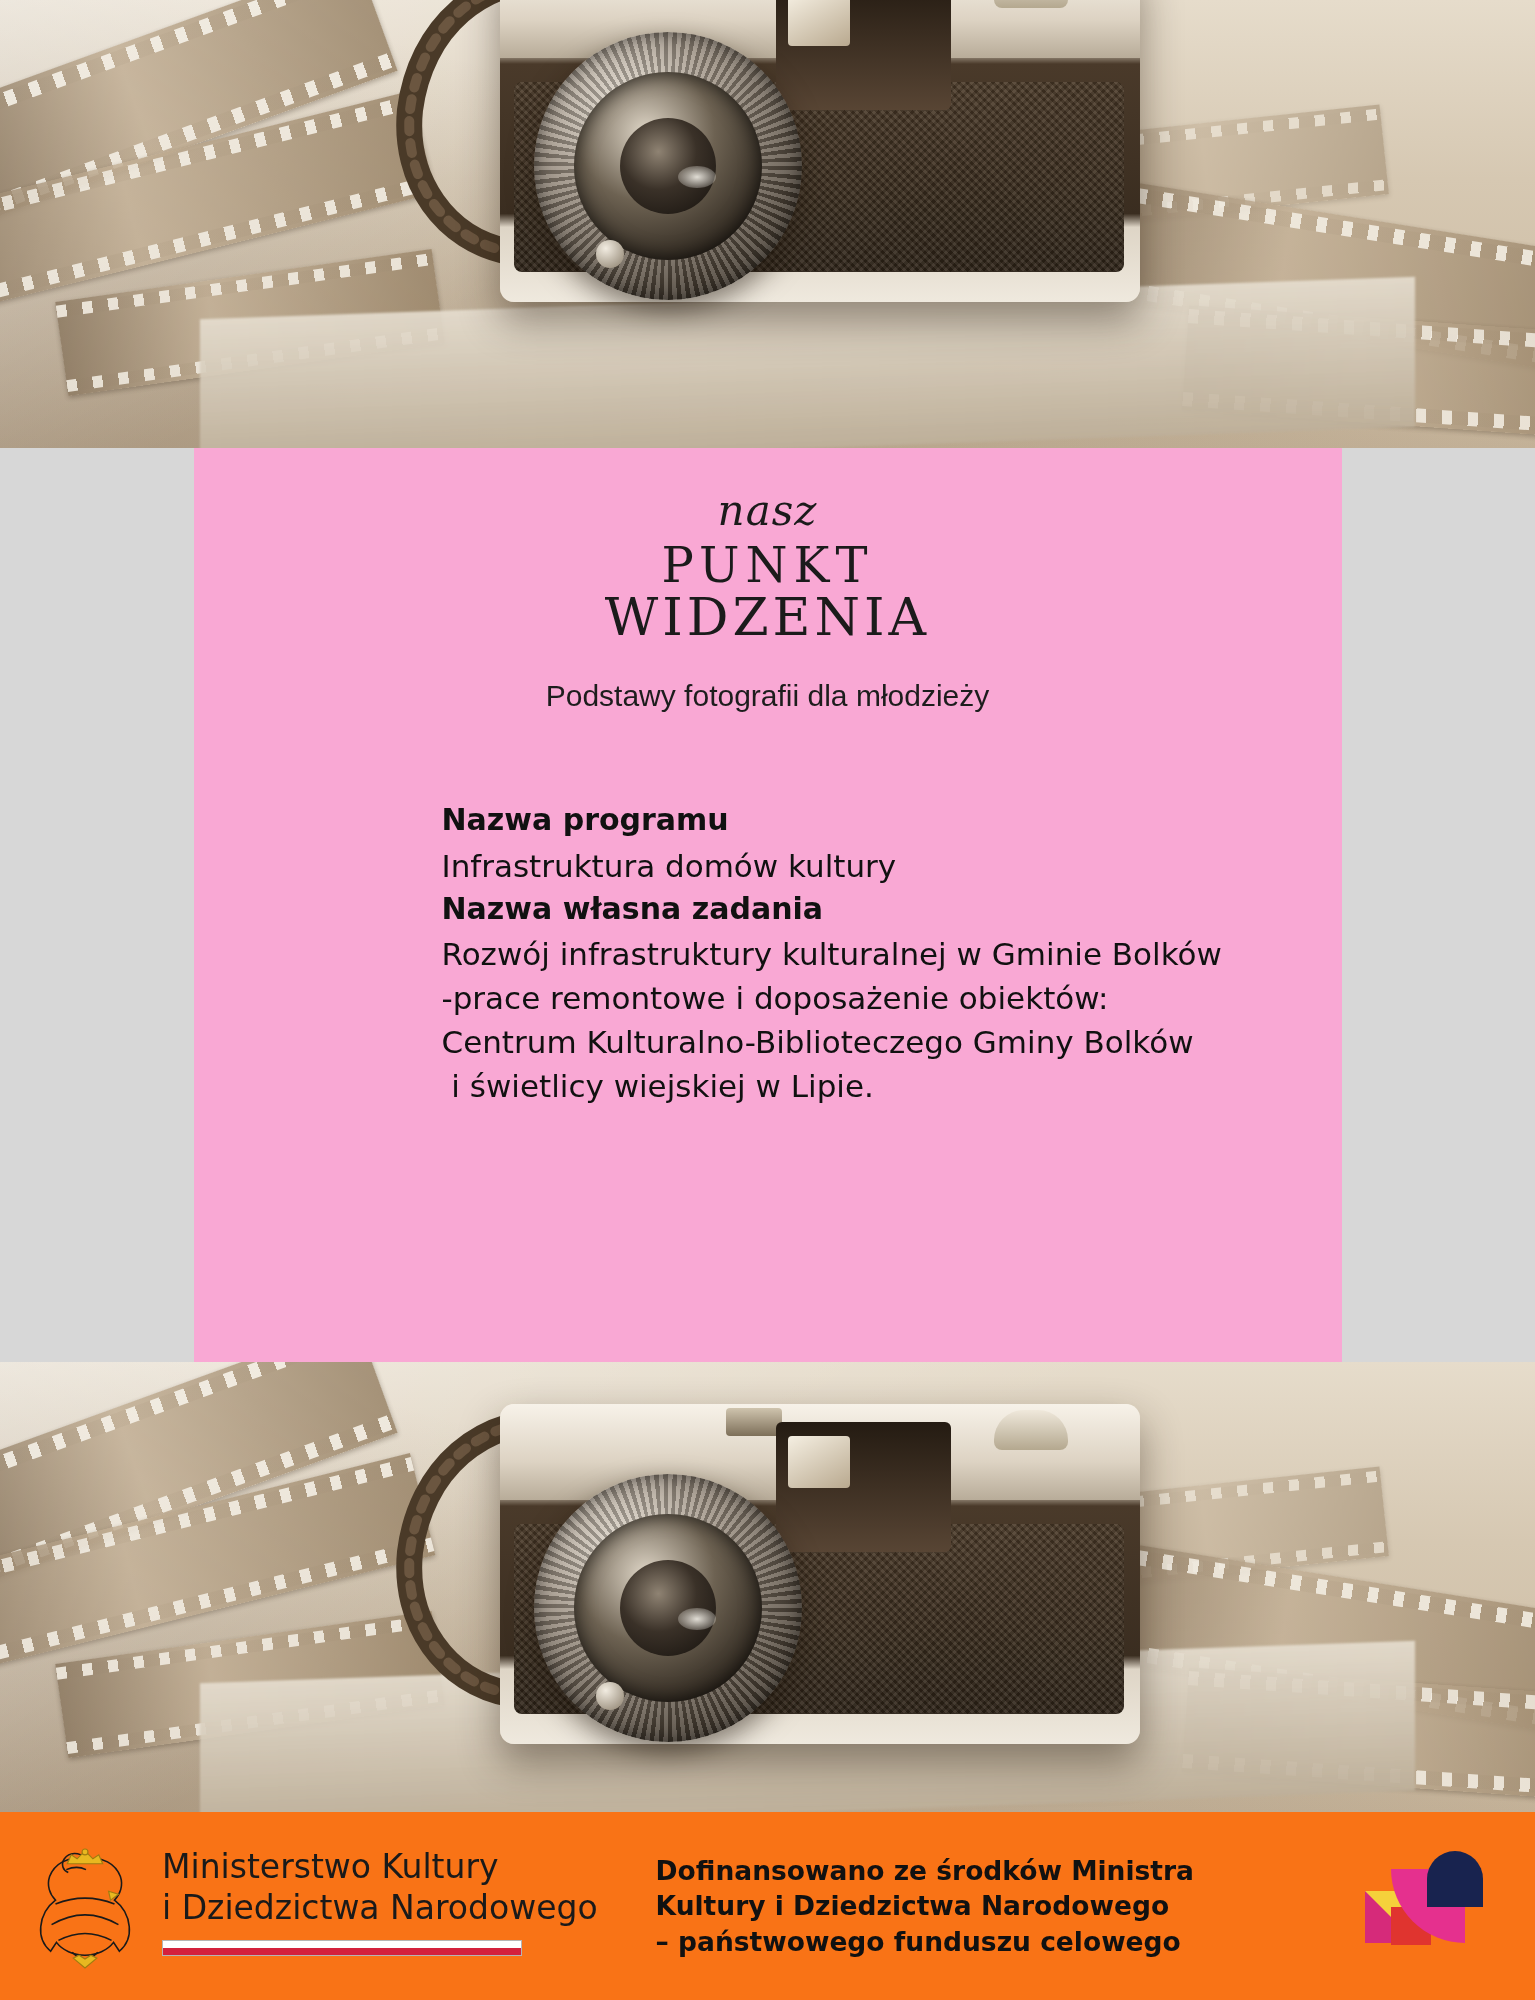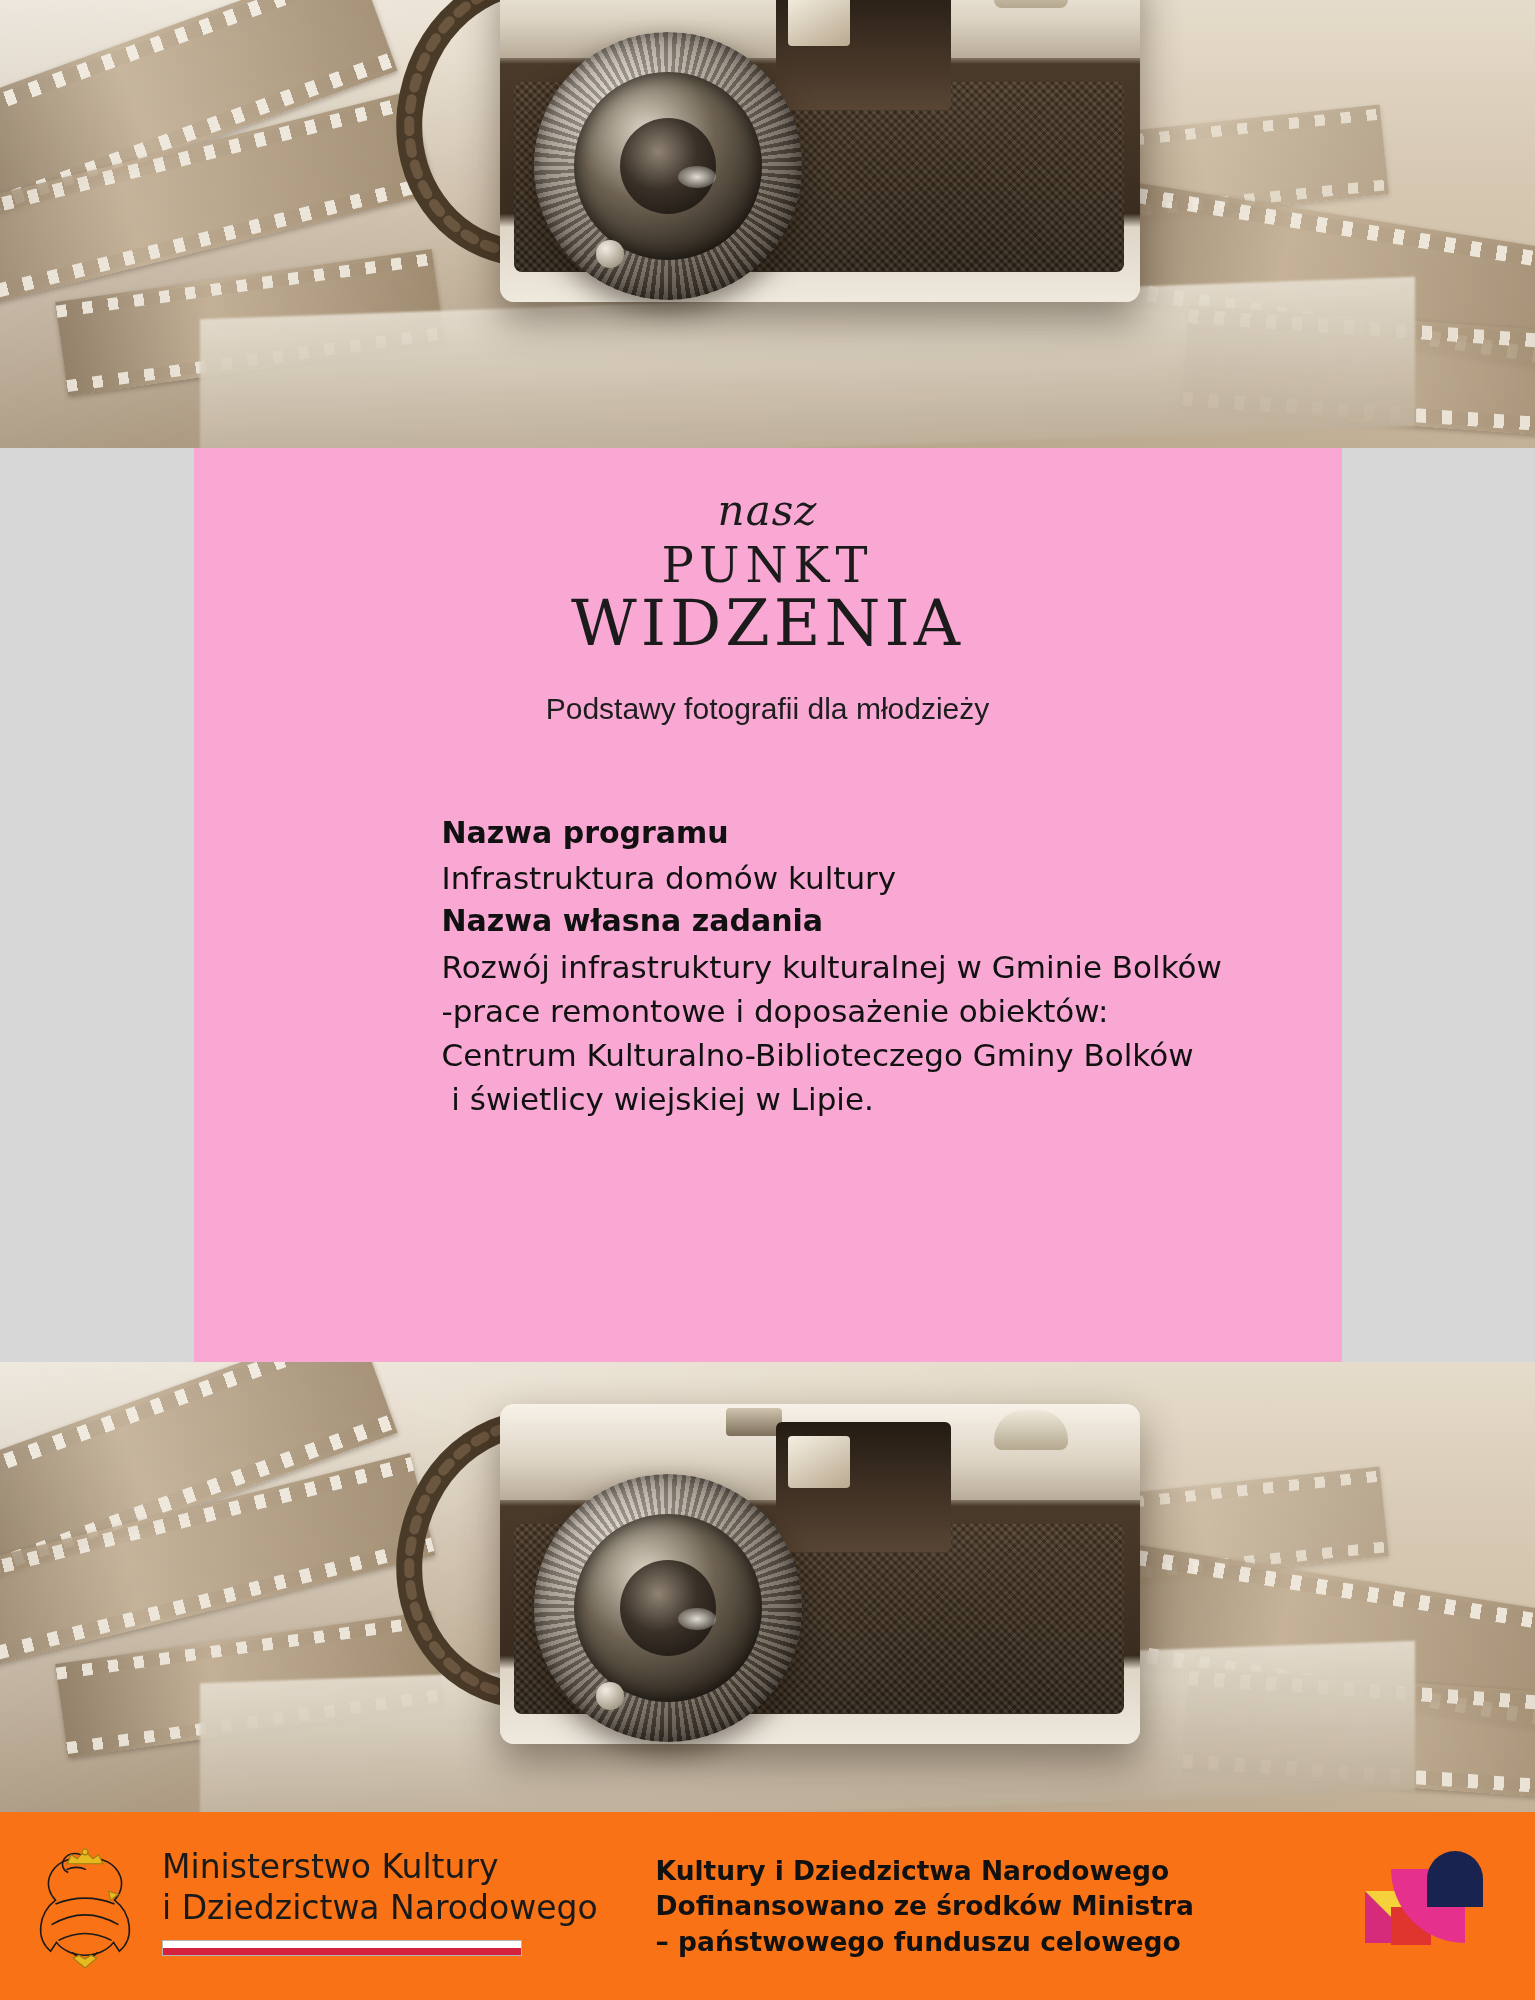--- a/index.html
+++ b/index.html
@@ -202,21 +202,21 @@
   }
   .brand-punkt {
     font-family: "DejaVu Serif", serif;
     font-size: 48px;
     letter-spacing: 6px;
     line-height: 1.05;
     margin-top: 8px;
   }
   .brand-widzenia {
     font-family: "DejaVu Serif", serif;
-    font-size: 64px;
+    font-size: 52px;
     letter-spacing: 4px;
     line-height: 1.05;
   }
   .brand-sub {
     font-family: Liberation Sans, sans-serif;
     font-size: 30px;
     color: #1d1d1d;
     margin-top: 34px;
   }
 
@@ -439,22 +439,22 @@
         </g>
       </svg>
       <div class="ministry-text">
         <div>Ministerstwo Kultury</div>
         <div>i Dziedzictwa Narodowego</div>
         <div class="flag-bar"></div>
       </div>
     </div>
 
     <div class="grant-text">
+      <div>Dofinansowano ze środków Ministra</div>
       <div>Kultury i Dziedzictwa Narodowego</div>
-      <div>Dofinansowano ze środków Ministra</div>
       <div>– państwowego funduszu celowego</div>
     </div>
 
     <div class="nck-logo">
       <div class="nck-yellow"></div>
       <div class="nck-magenta"></div>
       <div class="nck-red"></div>
       <div class="nck-pink-round"></div>
       <div class="nck-teal"></div>
     </div>

